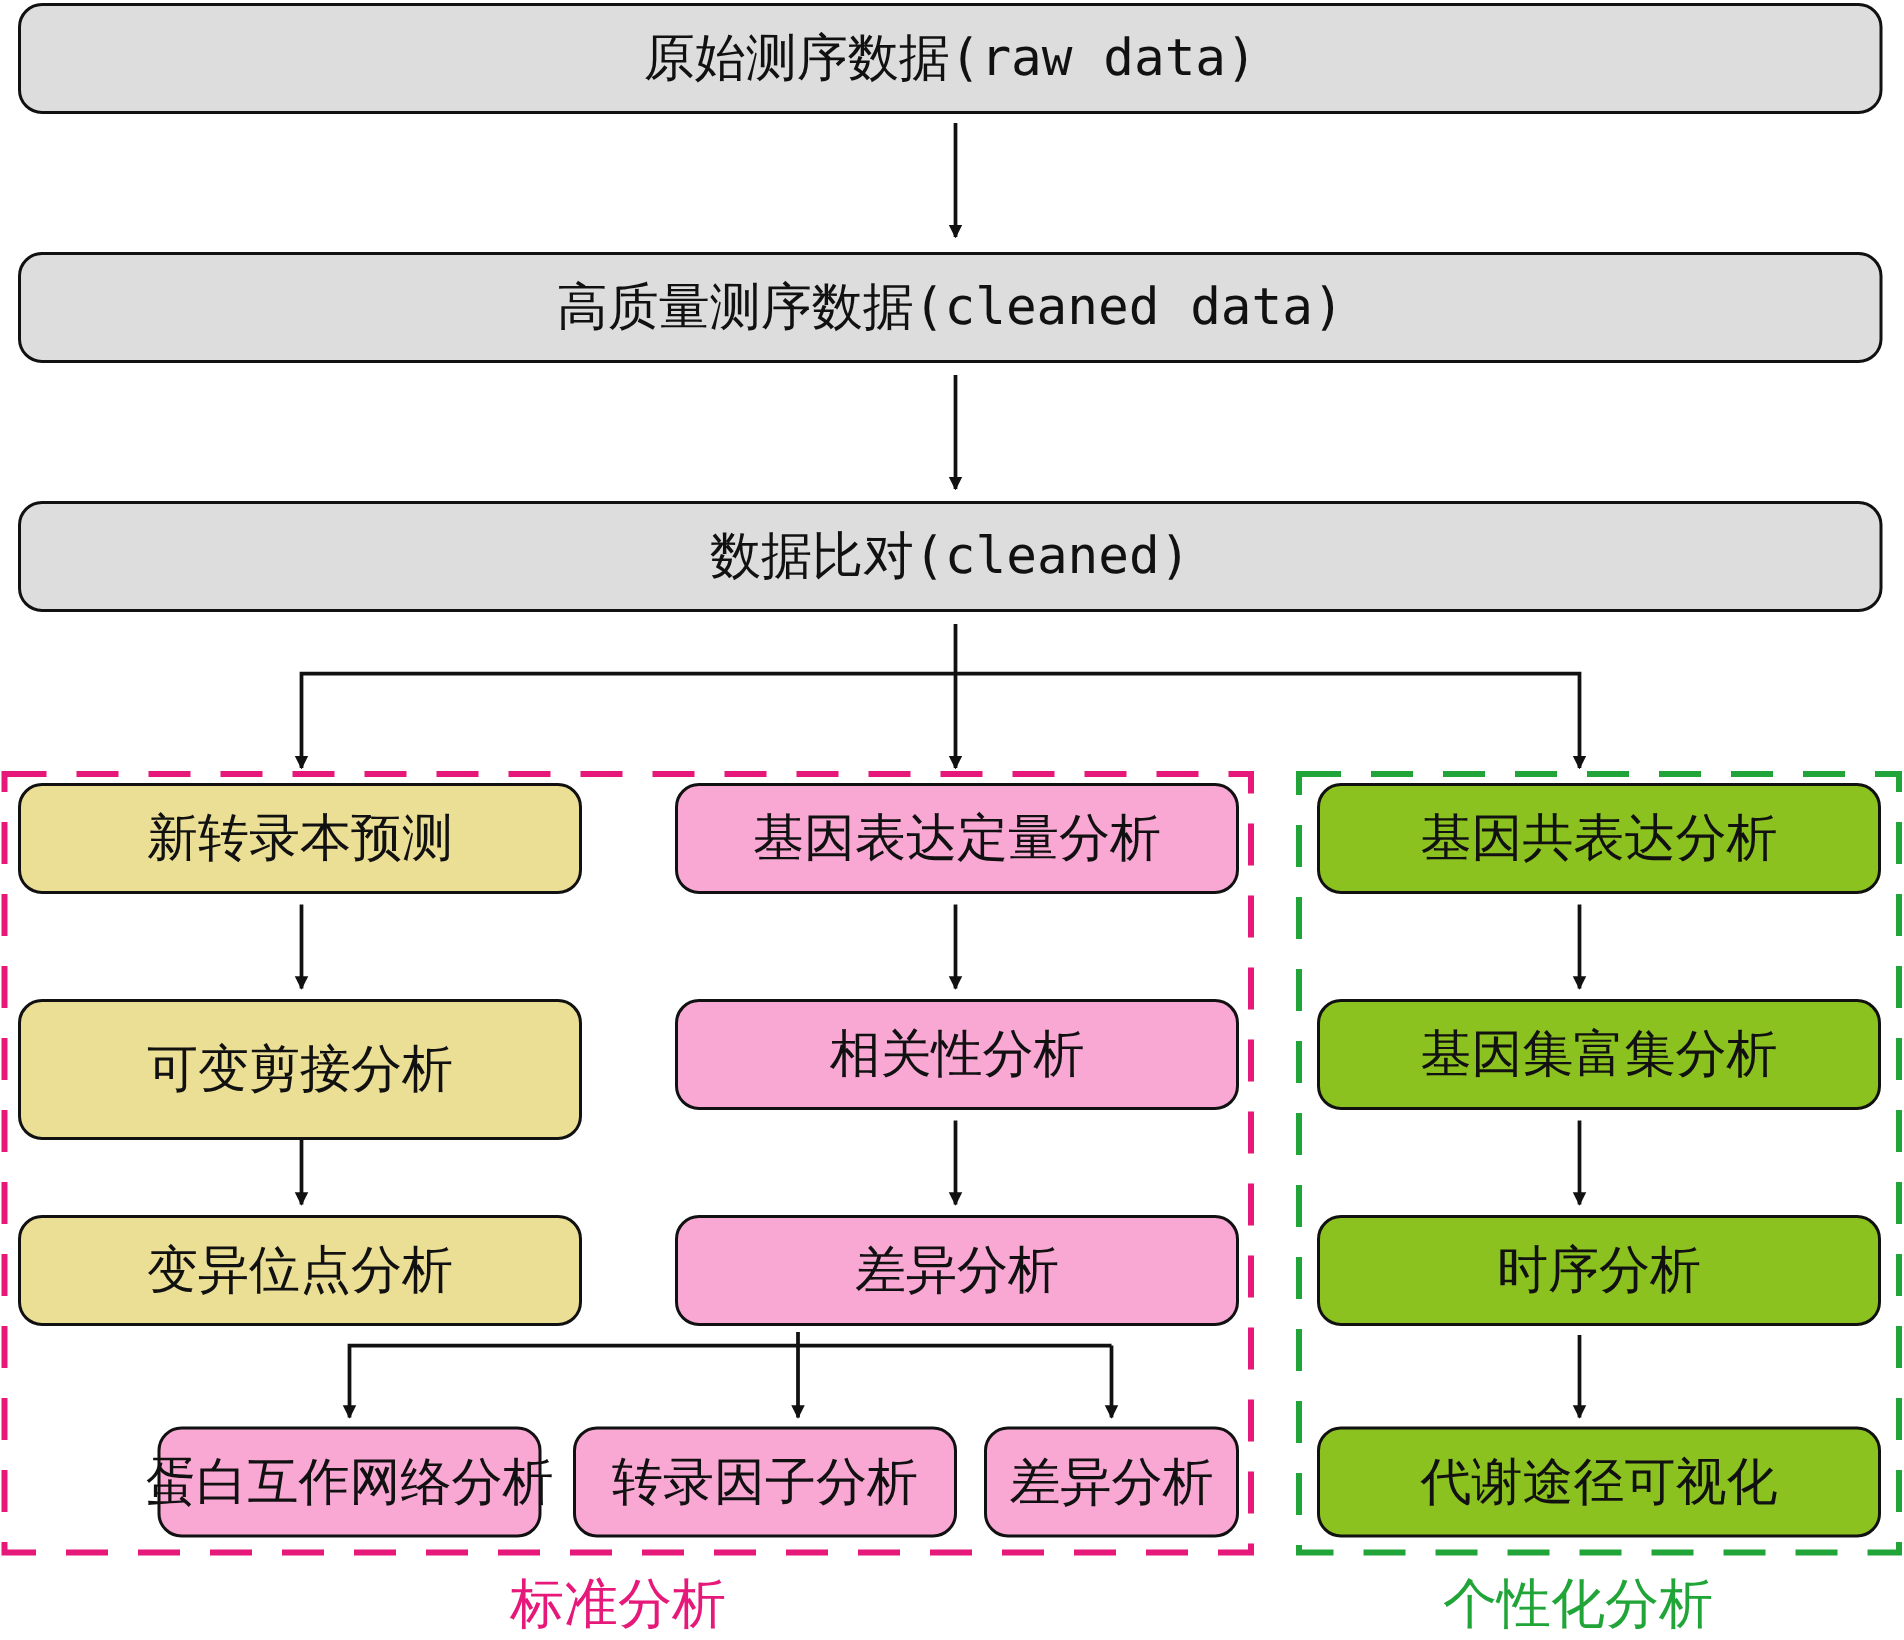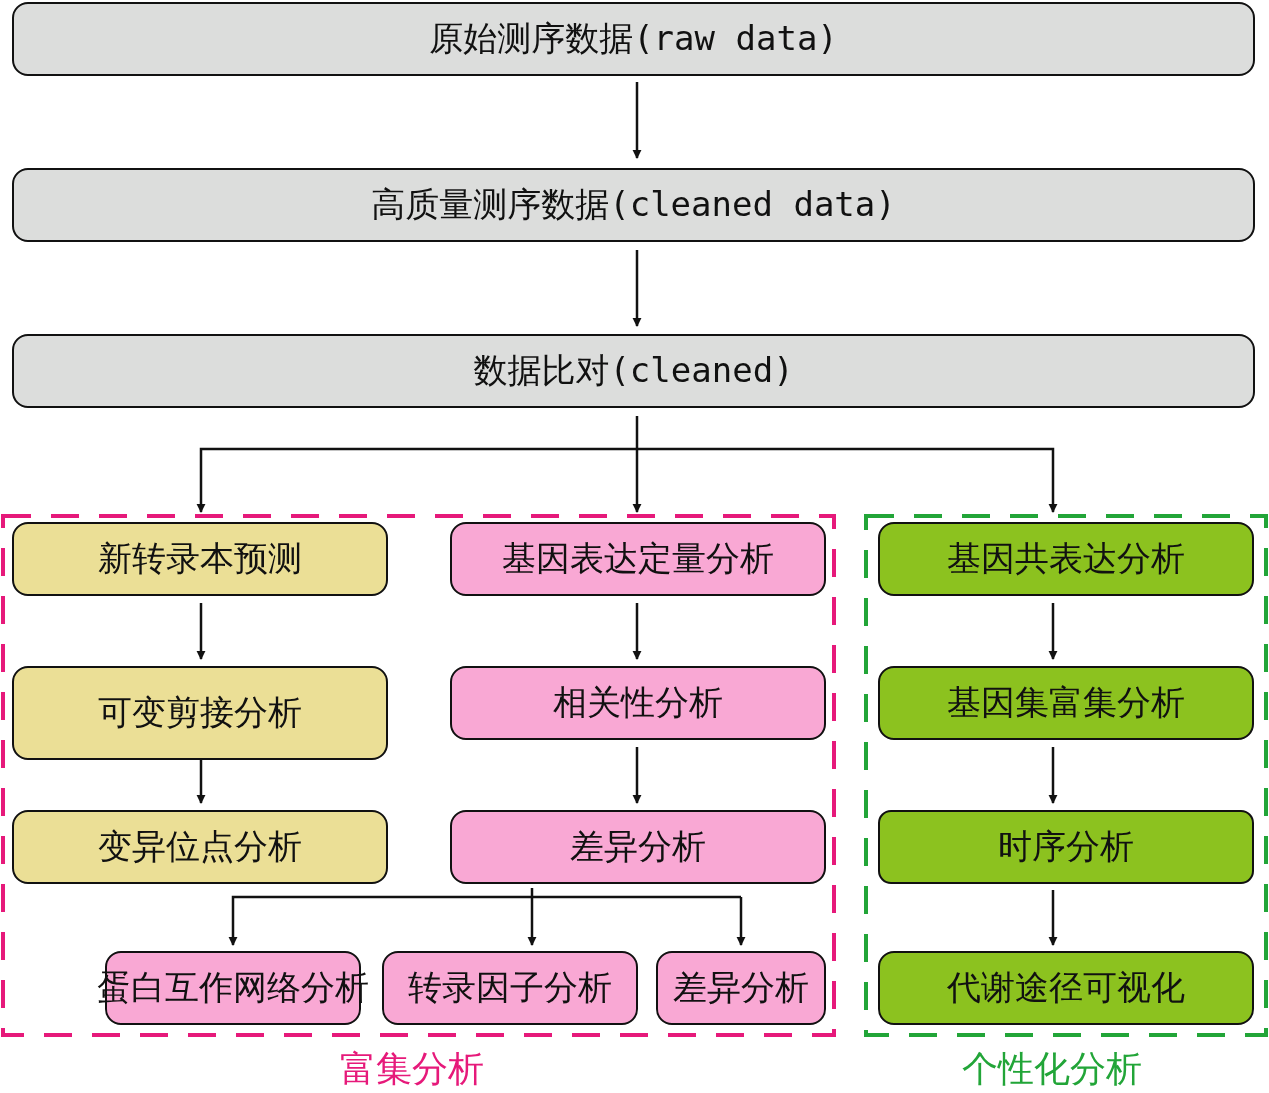--- a/index.html
+++ b/index.html
@@ -59,17 +59,17 @@
 <div class="box blue" style="left:450px;top:522px;width:376px;height:74px;">基因表达定量分析</div>
 <div class="box blue" style="left:450px;top:666px;width:376px;height:74px;">相关性分析</div>
 <div class="box blue" style="left:450px;top:810px;width:376px;height:74px;">差异分析</div>
 
 <div class="box blue small" style="left:105px;top:951px;width:256px;height:74px;">蛋白互作网络分析</div>
 <div class="box blue small" style="left:382px;top:951px;width:256px;height:74px;">转录因子分析</div>
 <div class="box blue small" style="left:656px;top:951px;width:170px;height:74px;">差异分析</div>
 
 <div class="box green" style="left:878px;top:522px;width:376px;height:74px;">基因共表达分析</div>
 <div class="box green" style="left:878px;top:666px;width:376px;height:74px;">基因集富集分析</div>
-<div class="box green" style="left:878px;top:810px;width:376px;height:74px;border-radius:13px;">时序分析</div>
+<div class="box green" style="left:878px;top:810px;width:376px;height:74px;">时序分析</div>
 <div class="box green" style="left:878px;top:951px;width:376px;height:74px;">代谢途径可视化</div>
 
-<div class="group-label" style="left:340px;top:1045px;color:#e6197a;">富集分析</div>
+<div class="group-label" style="left:340px;top:1045px;color:#e6197a;">标准分析</div>
 <div class="group-label" style="left:962px;top:1045px;color:#22a538;">个性化分析</div>
 
 </body></html>

